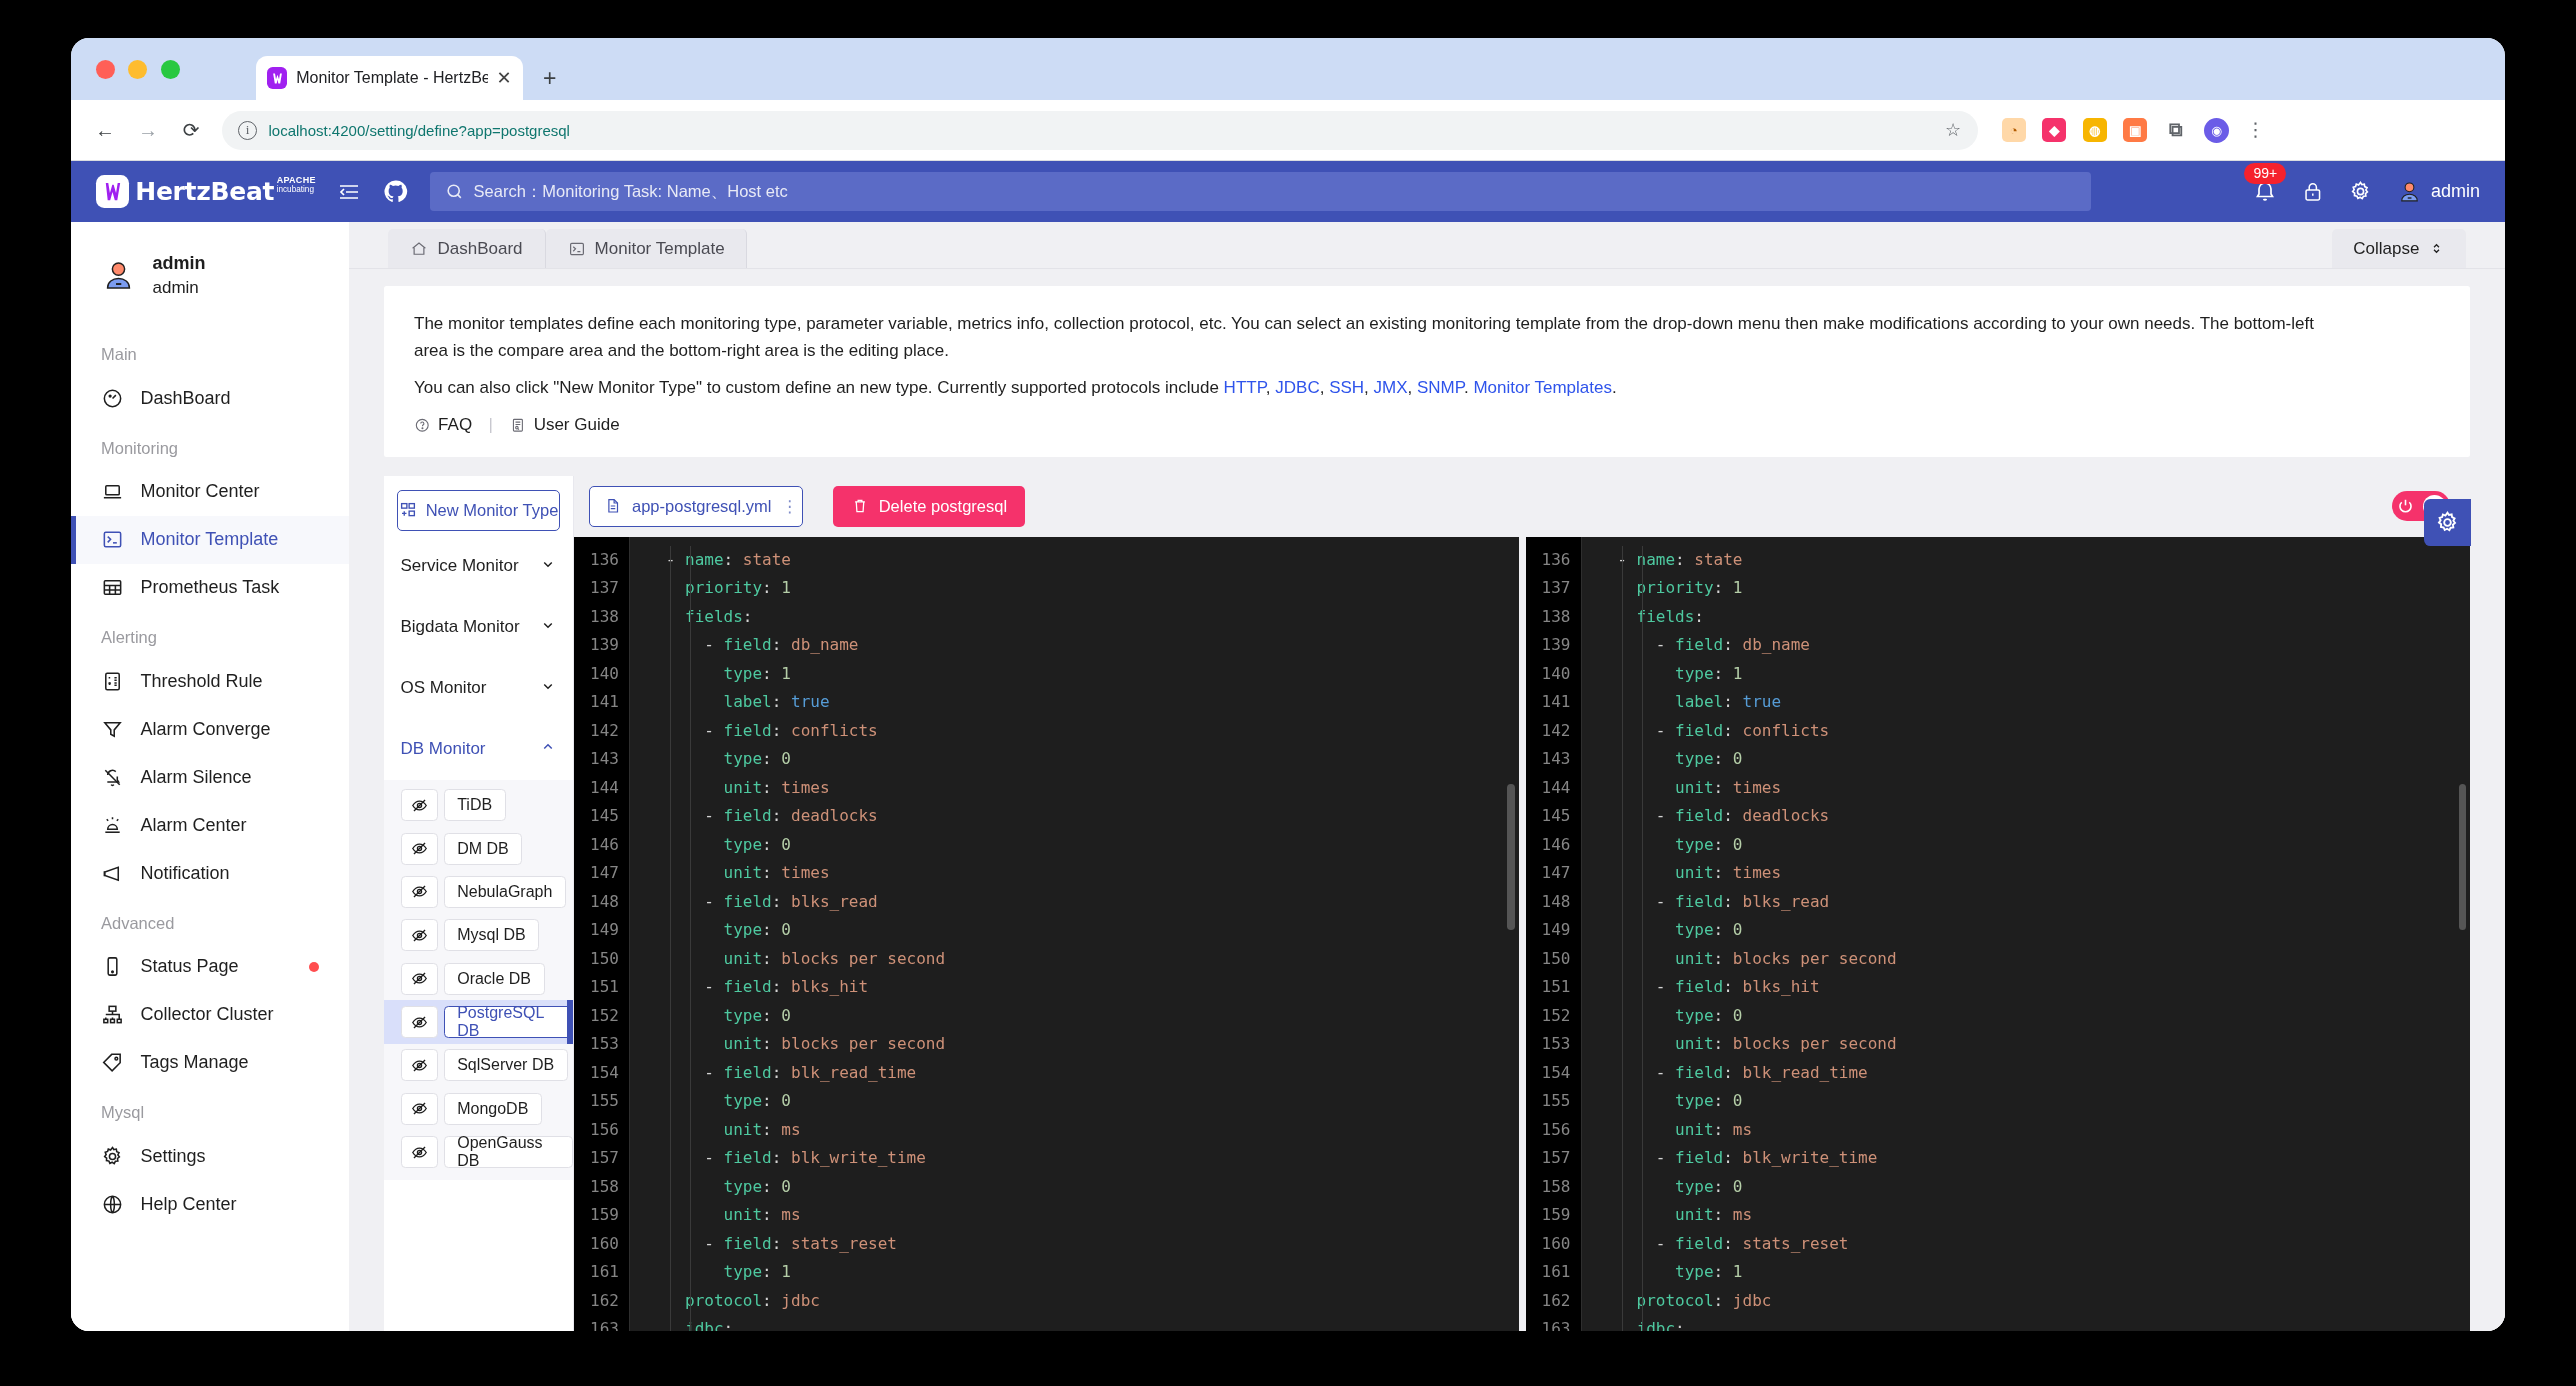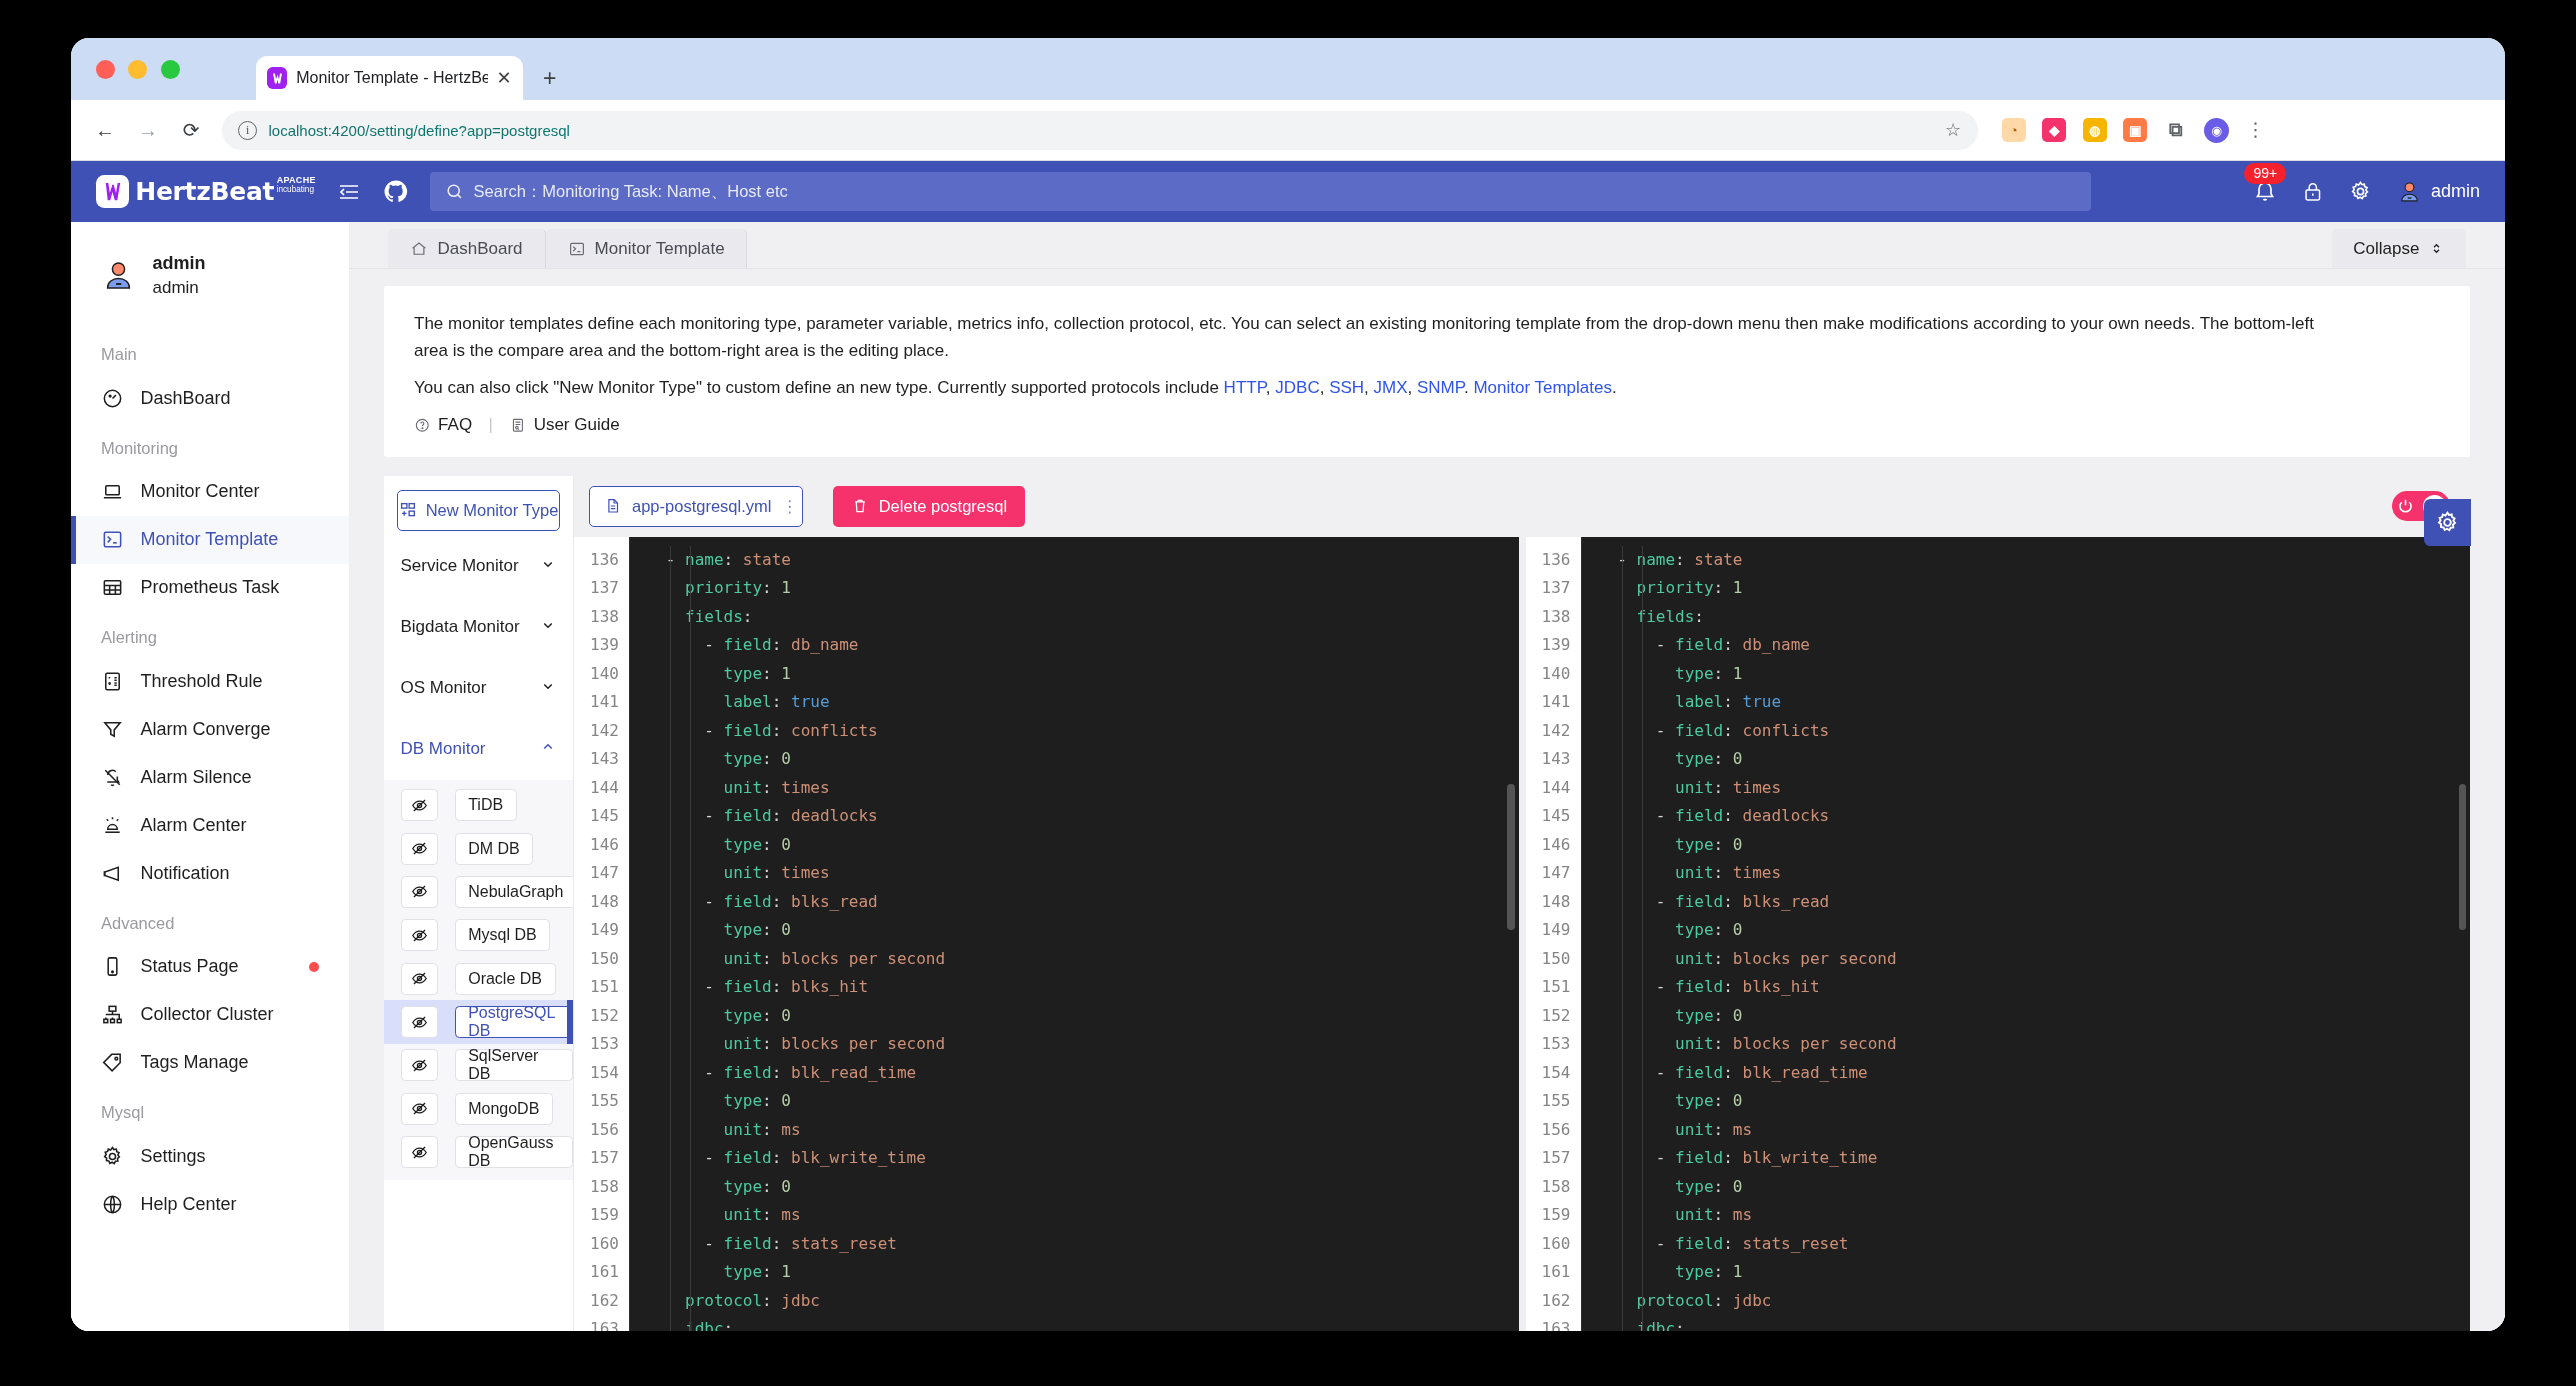--- a/index.html
+++ b/index.html
@@ -111,21 +111,21 @@
   
   .work{margin:19px 35px 0 35px;display:flex;gap:0;flex:1;min-height:0;position:relative}
   .typepanel{width:190px;flex:none;background:#fff;border-right:0.6px solid #e8e8ee;
     display:flex;flex-direction:column;overflow:hidden}
   .newtype-btn{margin:14px 12.7px 5px 12.7px;height:41px;border:1.3px solid #3f51b5;border-radius:5px;
     display:flex;align-items:center;justify-content:center;gap:9px;color:#3f51b5;font-size:16.5px}
   .grp{height:61px;display:flex;align-items:center;justify-content:space-between;
     padding:0 16.5px;font-size:17px;color:#1f1f1f}
   .grp.open{color:#3f51b5}
   .dbwrap{background:#f7f7fa;padding:3.8px 0 6.3px 0;flex:1;overflow:hidden}
-  .dbrow{display:flex;align-items:center;gap:17px;padding:5.7px 0 5.7px 16.5px;position:relative}
+  .dbrow{display:flex;align-items:center;gap:6px;padding:5.7px 0 5.7px 16.5px;position:relative}
   .dbrow.sel{background:#d9dffa}
   .dbrow.sel:after{content:"";position:absolute;right:0;top:0;bottom:0;width:5.7px;background:#3f51b5}
   .eyebtn{width:37px;height:32px;border:0.6px solid #e0e0e6;border-radius:4.4px;background:#fff;
     display:flex;align-items:center;justify-content:center;flex:none}
   .dbchip{height:32px;border:0.6px solid #e0e0e6;border-radius:4.4px;background:#fff;
     display:flex;align-items:center;padding:0 12.7px;font-size:16px;color:#1f1f1f}
   .dbrow.sel .dbchip{border-color:#3f51b5;color:#3f51b5}
 
   .editorzone{flex:1;min-width:0;display:flex;flex-direction:column;background:#fff}
   .edtoolbar{height:61px;background:#f0f0f3;display:flex;align-items:center;padding:0 15px;gap:30px}
@@ -135,21 +135,21 @@
   .delbtn{height:41px;background:#f5326b;border-radius:5px;color:#fff;font-size:16.5px;display:flex;
     align-items:center;gap:10px;padding:0 18px}
   .tbl-right{margin-left:auto;display:flex;align-items:center;gap:18px;padding-right:5px}
   .switch{width:58px;height:30px;border-radius:15px;background:#f5326b;display:flex;align-items:center;
     padding:0 3.8px;justify-content:space-between}
   .switch .knob{width:23px;height:23px;border-radius:50%;background:#fff}
 
   .panes{flex:1;display:flex;min-height:0;background:#1e1e1e;position:relative}
   .pane{flex:1;min-width:0;display:flex;position:relative;overflow:hidden;background:#1e1e1e}
   .pane + .pane{border-left:7.6px solid #f0f0f3}
-  .gutter{width:56px;flex:none;background:#ffffff;padding-top:9px;text-align:right;
+  .gutter{width:56px;flex:none;background:#000000;padding-top:9px;text-align:right;
     padding-right:10px;border-right:0.6px solid #2e2e2e}
   .gutter div{font-family:"DejaVu Sans Mono",monospace;font-size:16px;line-height:28.5px;color:#858585}
   .codearea{flex:1;min-width:0;padding-top:9px;padding-left:16.5px;position:relative;overflow:hidden}
   .cline{font-family:"DejaVu Sans Mono",monospace;font-size:16px;line-height:28.5px;
     white-space:pre;color:#d4d4d4}
   .k{color:#4ec9a0}.v{color:#ce9178}.n{color:#b5cea8}.b{color:#569cd6}.p{color:#d4d4d4}
   .indent-guide{position:absolute;top:9px;bottom:0;width:0.6px;background:#3a3a3a}
   .vscroll{position:absolute;right:3.8px;width:7.6px;background:#555;border-radius:3.8px}
 
   .fab{position:absolute;right:-0.6px;top:23px;width:47px;height:47px;background:#3f51b5;

